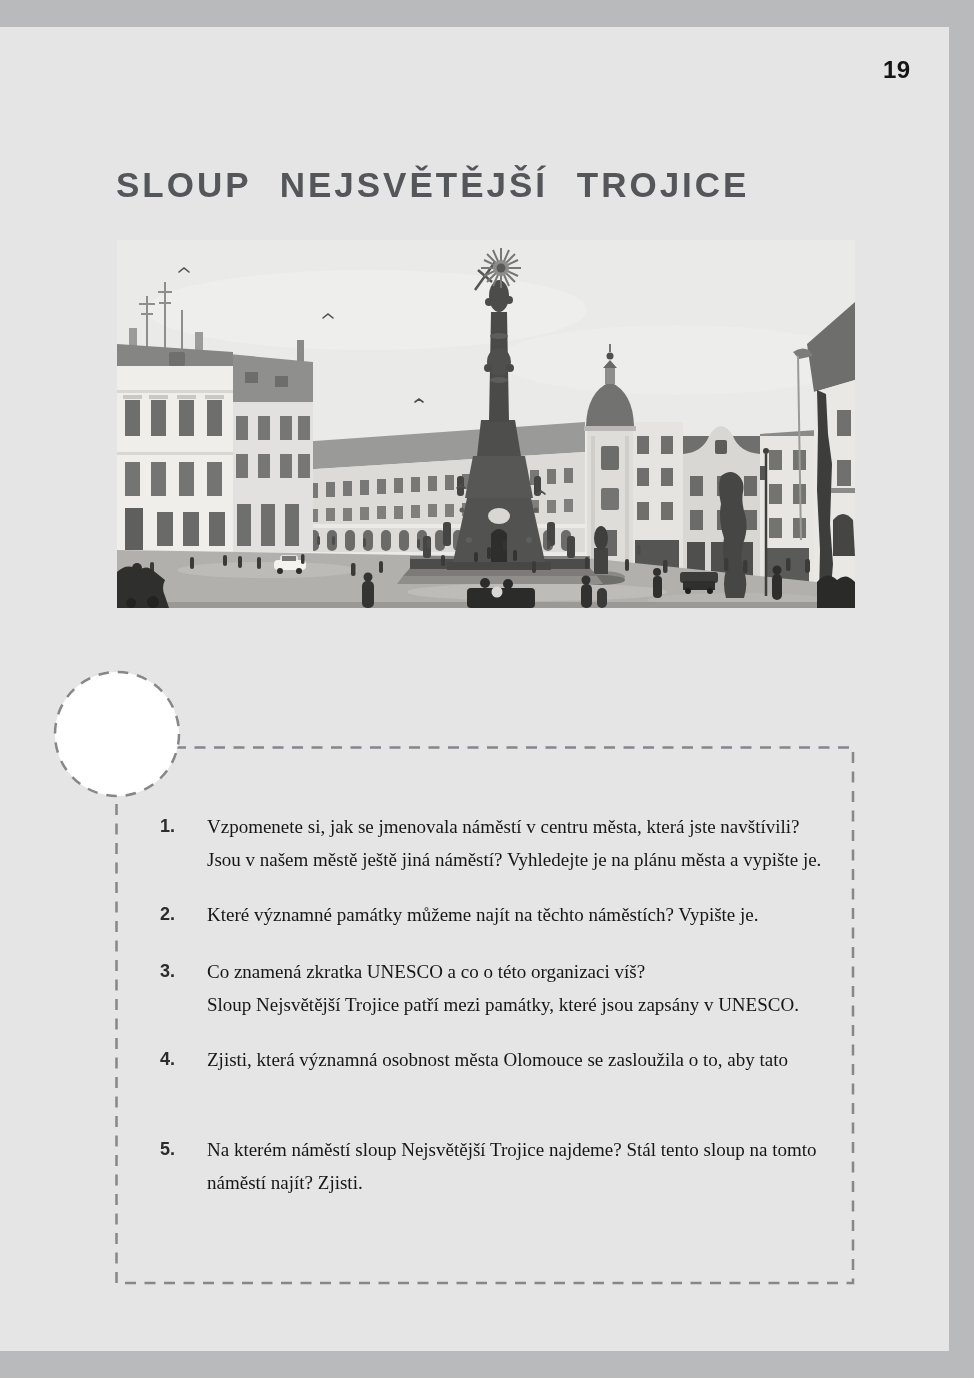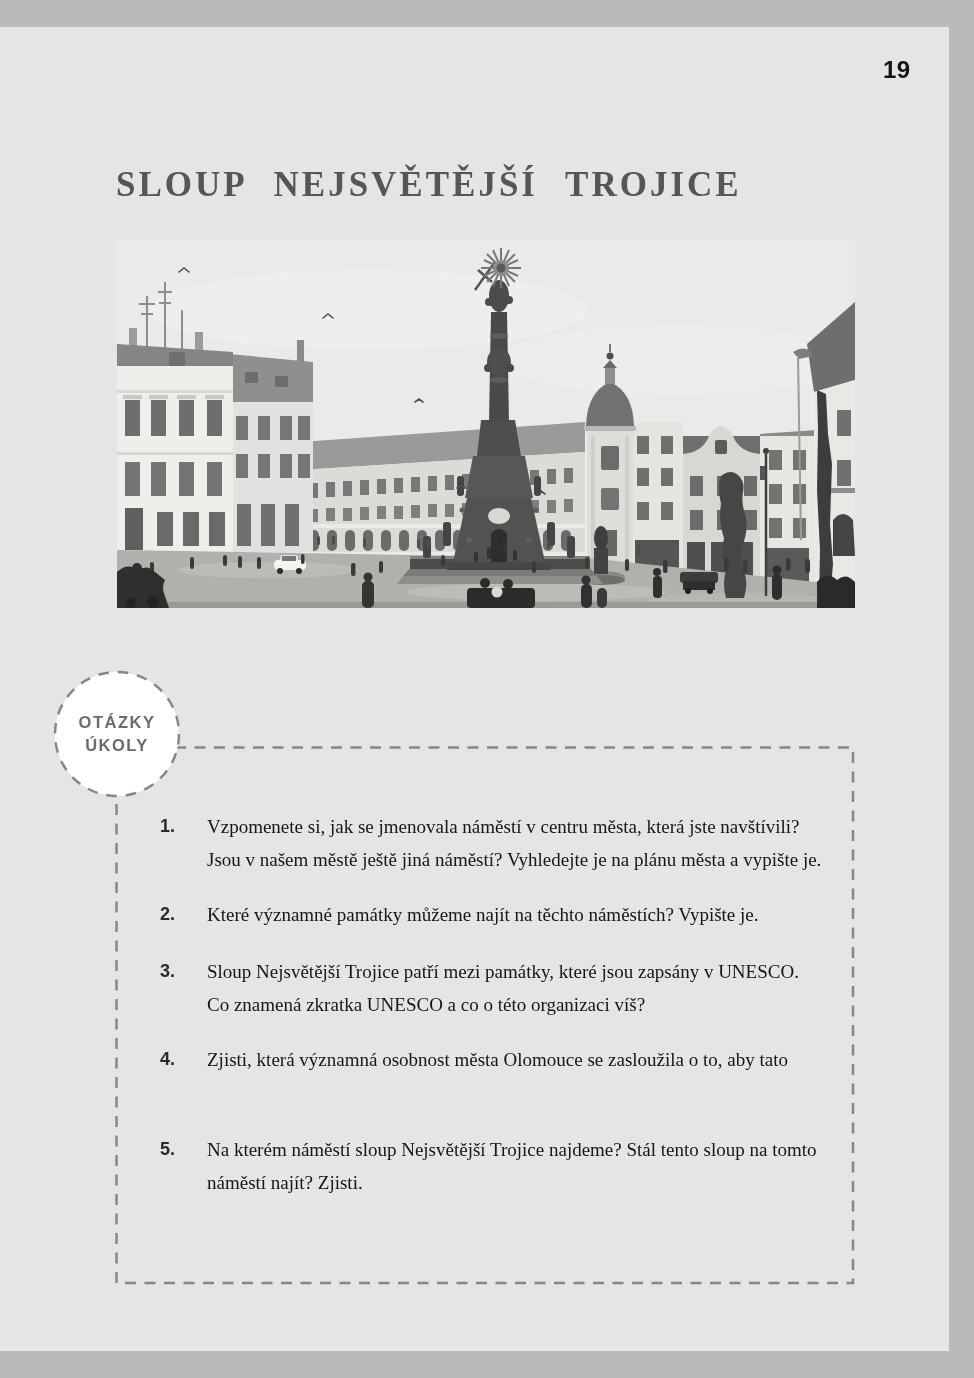--- a/index.html
+++ b/index.html
@@ -1,21 +1,21 @@
 <!DOCTYPE html>
 <html><head>
 <meta charset="utf-8">
 <style>
   html,body{margin:0;padding:0;}
   body{background:#b9babc;font-family:"Liberation Sans",sans-serif;}
   .stage{position:relative;width:974px;height:1378px;background:#b9babc;overflow:hidden;}
   .paper{position:absolute;left:0;top:27px;width:949px;height:1324px;background:#e5e5e5;}
   .page-number{position:absolute;left:883px;top:29px;font-size:24px;font-weight:bold;color:#151515;letter-spacing:.5px;}
   .title{position:absolute;left:116px;top:139px;margin:0;font-size:35px;line-height:38px;font-weight:bold;
-         color:#55565a;letter-spacing:3px;word-spacing:16px;white-space:nowrap;font-family:Liberation Serif, serif;}
+         color:#55565a;letter-spacing:3px;word-spacing:16px;white-space:nowrap;}
   .photo{position:absolute;left:117px;top:213px;width:738px;height:368px;display:block;}
   .decor{position:absolute;left:0;top:0;width:949px;height:1324px;pointer-events:none;}
   .badge-text{position:absolute;left:54px;top:684px;width:126px;text-align:center;
               color:#696b6e;font-weight:bold;font-size:16.5px;line-height:23px;letter-spacing:1.5px;}
   .question{position:absolute;left:160px;width:700px;}
   .qnum{position:absolute;left:0;top:0;font-weight:bold;font-size:18px;color:#2b2b2b;line-height:33px;}
   .qtext{margin-left:47px;font-family:"Liberation Serif",serif;font-size:19px;line-height:33px;color:#161616;}
   .qtext div{white-space:nowrap;}
 </style>
 </head>
@@ -383,45 +383,41 @@
         <path d="M340,248 l4,-3 4,3"></path>
         <path d="M420,254 l4,-3 4,3"></path>
       </g>
     </svg>
 
     <svg class="decor" viewBox="0 0 949 1324" aria-hidden="true">
       <rect x="116.5" y="720.5" width="736.5" height="535.5" fill="none" stroke="#85878a" stroke-width="2.5" stroke-dasharray="11 8.5"></rect>
       <circle cx="117" cy="707" r="62" fill="#ffffff" stroke="#85878a" stroke-width="2.5" stroke-dasharray="10.5 9"></circle>
     </svg>
 
-    <div class="badge-text">
-      <div>OTÁZKY</div>
-      <div>ÚKOLY</div>
-    </div>
 
     <div>
       <div class="question" style="top:783px">
         <span class="qnum">1.</span>
         <div class="qtext">
           <div>Vzpomenete si, jak se jmenovala náměstí v centru města, která jste navštívili?</div>
           <div>Jsou v našem městě ještě jiná náměstí? Vyhledejte je na plánu města a vypište je.</div>
         </div>
       </div>
       <div class="question" style="top:871px">
         <span class="qnum">2.</span>
         <div class="qtext">
           <div>Které významné památky můžeme najít na těchto náměstích? Vypište je.</div>
           <div></div>
         </div>
       </div>
       <div class="question" style="top:928px">
         <span class="qnum">3.</span>
         <div class="qtext">
+          <div>Co znamená zkratka UNESCO a co o této organizaci víš?</div>
           <div>Sloup Nejsvětější Trojice patří mezi památky, které jsou zapsány v UNESCO.</div>
-          <div>Co znamená zkratka UNESCO a co o této organizaci víš?</div>
         </div>
       </div>
       <div class="question" style="top:1016px">
         <span class="qnum">4.</span>
         <div class="qtext">
           <div>Zjisti, která významná osobnost města Olomouce se zasloužila o to, aby tato</div>
         </div>
       </div>
       <div class="question" style="top:1106px">
         <span class="qnum">5.</span>

